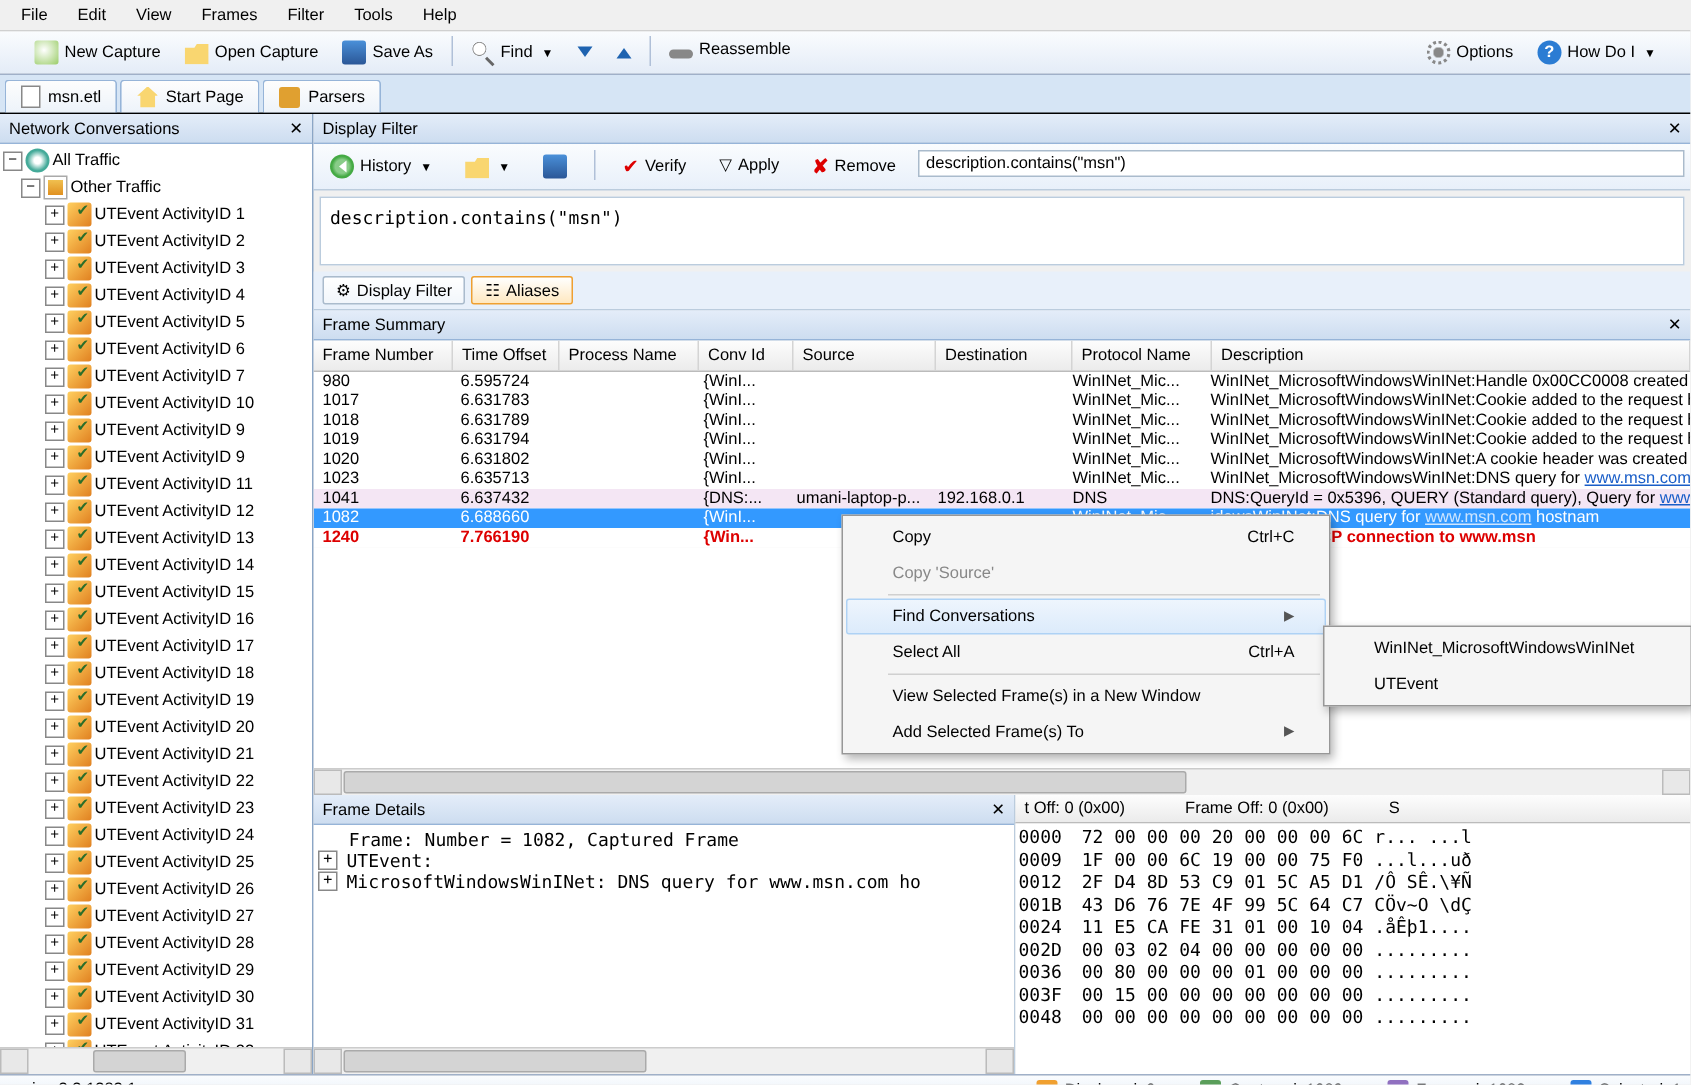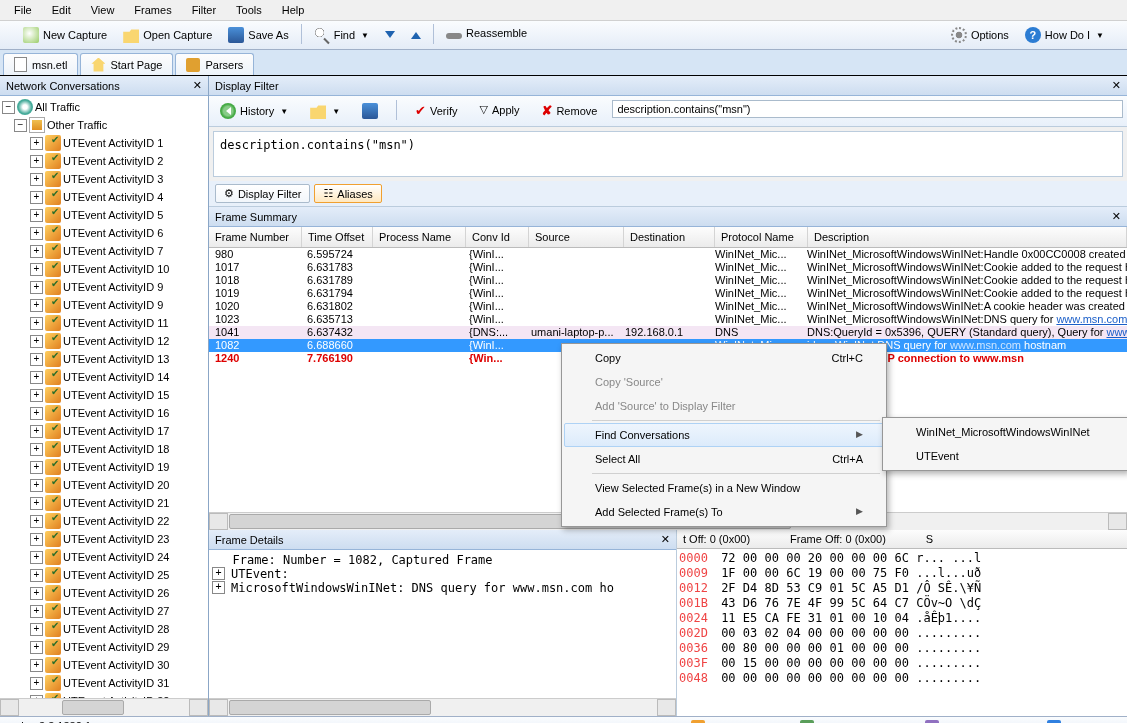--- a/index.html
+++ b/index.html
@@ -71,21 +71,21 @@
 .ctx-sep{height:1px;background:#d0d0d0;margin:2px 4px 2px 28px}
 .arr{font-size:9px;color:#555}
 .submenu{position:absolute;left:882px;top:417px;width:240px;background:#f5f5f5;border:1px solid #979797;box-shadow:2px 3px 6px rgba(0,0,0,.3);padding:2px}
 .lower{display:flex;height:186px}
 .details{flex:1;display:flex;flex-direction:column;border-right:1px solid #bcd}
 .details-body{flex:1;background:#fff;font-family:Consolas,monospace;font-size:12px;padding:3px;overflow:hidden}
 .det-row{display:flex;gap:6px;align-items:flex-start;white-space:pre}
 .hexview{width:450px;display:flex;flex-direction:column}
 .hex-hdr{background:linear-gradient(#fdfdfd,#ebebeb);border-bottom:1px solid #bbb;padding:3px 6px;display:flex;gap:40px}
 .hex-body{flex:1;background:#fff;font-family:Consolas,monospace;font-size:12px;padding:2px;overflow:hidden;line-height:15px}
-.hex-row>span:first-child{color:#ef4444;margin-right:6px}
+.hex-row>span:first-child{color:#000000;margin-right:6px}
 .statusbar{background:linear-gradient(#fafcfe,#e4ecf7);border-top:1px solid #a0b0c8;display:flex;padding:3px 6px;gap:30px;justify-content:space-between}
 .sb-r{display:flex;gap:30px}
 .sb-i{display:flex;align-items:center;gap:5px}
 .ico-s{width:14px;height:14px;border-radius:2px}
 .c1{background:#f0a030}.c2{background:#5a9e5a}.c3{background:#9070c0}.c4{background:#3080e0}
 .middle-section{flex:1;display:flex;flex-direction:column;overflow:hidden}
 </style>
 </head>
 <body>
 
@@ -561,23 +561,20 @@
 </div>
 
 <div class="ctxmenu">
   <div class="ctx-row">
       <span>Copy</span>
       <span>Ctrl+C</span>
     </div>
   <div class="ctx-row dis">
       <span>Copy 'Source'</span>
     </div>
-  <div class="ctx-row dis">
-      <span>Add 'Source' to Display Filter</span>
-    </div>
   <div class="ctx-sep"></div>
   <div class="ctx-row hl">
       <span>Find Conversations</span>
       <span class="arr">▶</span>
     </div>
   <div class="ctx-row">
       <span>Select All</span>
       <span>Ctrl+A</span>
     </div>
   <div class="ctx-sep"></div>

